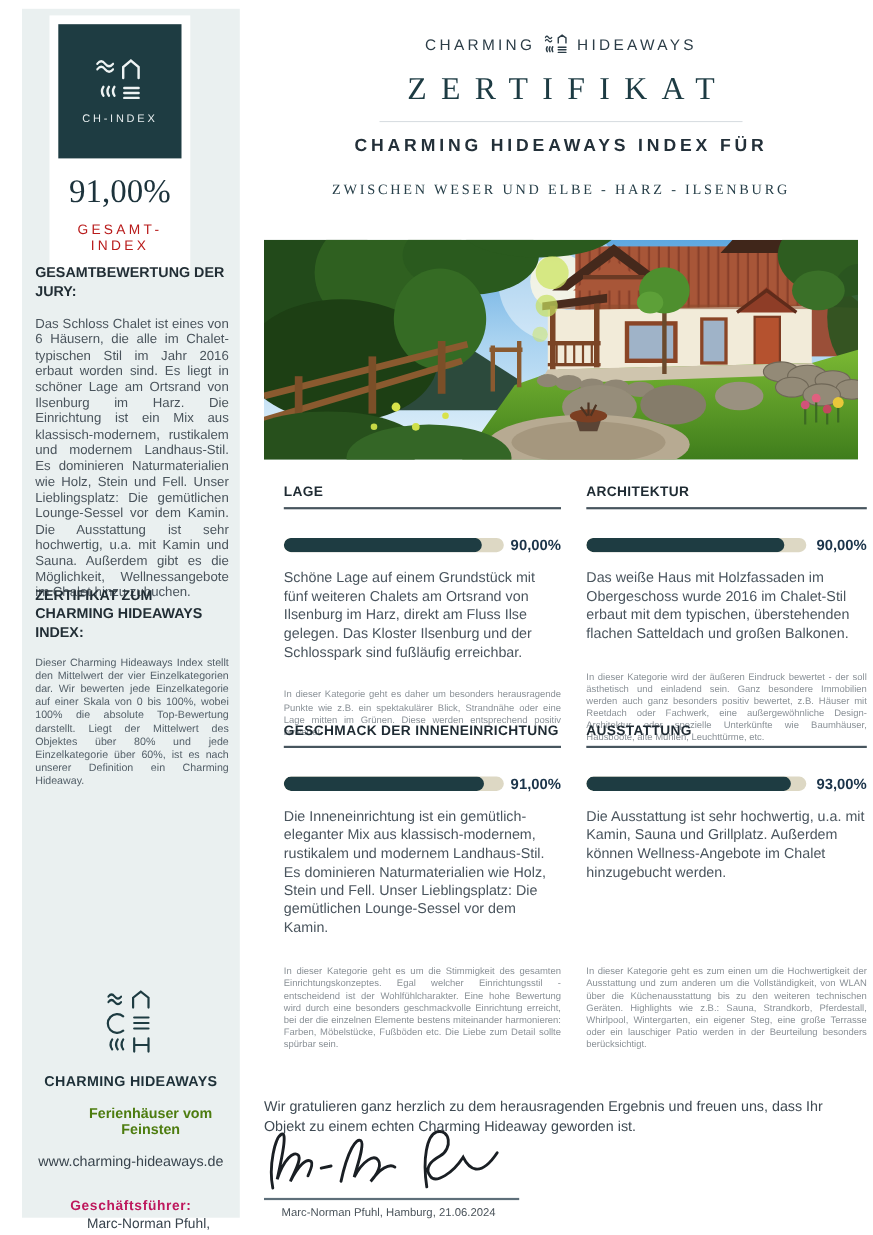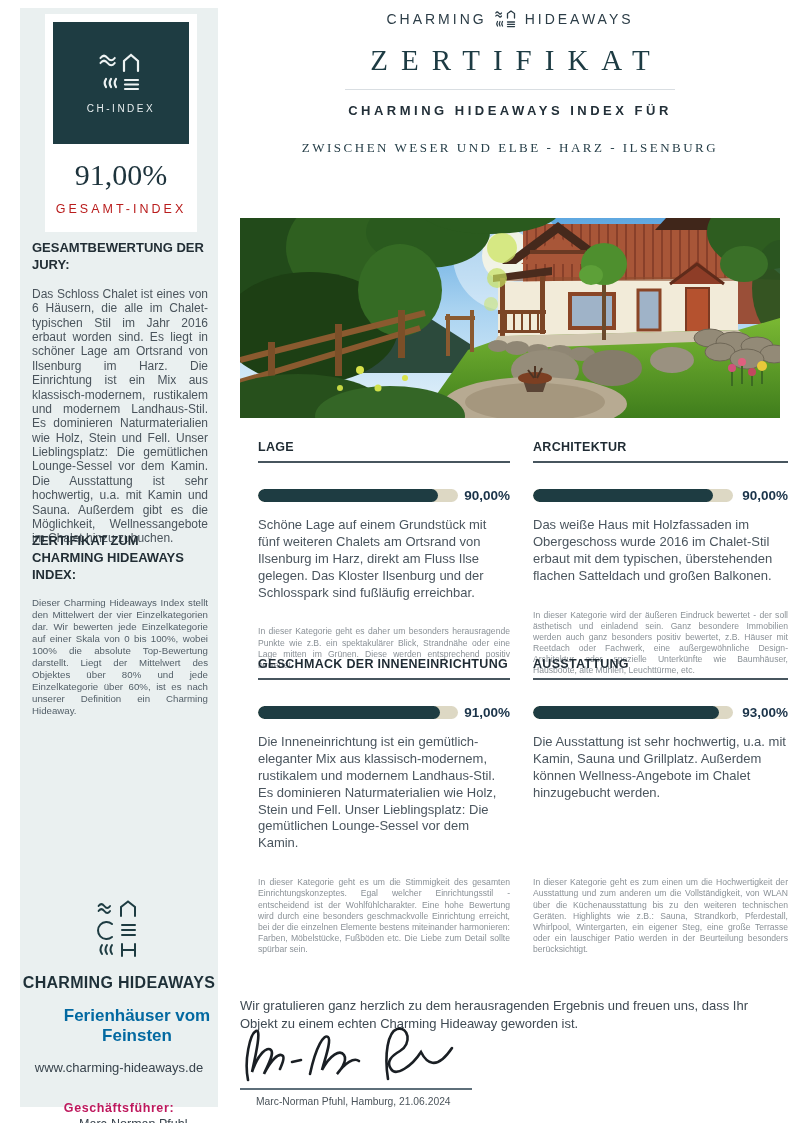--- a/index.html
+++ b/index.html
@@ -1,47 +1,47 @@
 <!DOCTYPE html>
 <html lang="de"><head>
 <meta charset="utf-8">
 <style>
   html,body{margin:0;padding:0;background:#ffffff;}
   body{font-family:"Liberation Sans", sans-serif;color:#22303a;}
   .page{position:relative;width:794px;height:1123px;background:#ffffff;overflow:hidden;}
 
   
   .sidebar{position:absolute;left:20px;top:8px;width:198px;height:1099px;background:#eaf0f0;}
-  .index-card{position:absolute;left:25px;top:6px;width:152px;background:#ffffff;padding:8px 8px 16px;box-sizing:border-box;text-align:center;}
+  .index-card{position:absolute;left:25px;top:6px;width:128px;background:#ffffff;padding:8px 8px 16px;box-sizing:border-box;text-align:center;}
   .index-box{height:122px;background:#1e3c42;display:flex;flex-direction:column;align-items:center;justify-content:center;gap:8px;}
   .index-box-label{color:#e9eff0;font-size:10px;letter-spacing:2.5px;}
   .index-value{margin-top:14px;font-family:"Liberation Serif", serif;font-size:30px;color:#1d333c;}
   .index-label{margin-top:10px;font-size:12.5px;letter-spacing:3px;color:#b91c1c;}
 
   .side-block{position:absolute;left:12px;width:176px;}
   .side-heading{font-size:13px;font-weight:bold;color:#222e35;line-height:1.3;}
   .side-body{margin-top:13px;font-size:12px;line-height:1.2;color:#4a545c;text-align:justify;}
   .side-body.small{font-size:9.7px;line-height:1.24;color:#535f68;}
   .jury{top:232px;}
   .zertinfo{top:525px;}
 
   .side-footer{position:absolute;left:0;top:892px;width:100%;text-align:center;color:#203038;}
-  .side-footer .brand{margin-top:10px;font-size:16px;font-weight:bold;letter-spacing:.3px;color:#1e3038;}
-  .side-footer .tagline{margin-top:14px;font-size:17px;font-weight:bold;color:#0369a1;padding-left:36px;}
+  .side-footer .brand{margin-top:10px;font-size:13px;font-weight:bold;letter-spacing:.3px;color:#1e3038;}
+  .side-footer .tagline{margin-top:14px;font-size:13px;font-weight:bold;color:#4d7c0f;padding-left:36px;}
   .side-footer .website{margin-top:14px;font-size:13px;color:#39444d;}
   .side-footer .mgmt-label{margin-top:26px;font-size:12.5px;font-weight:bold;letter-spacing:.6px;color:#be185d;}
   .side-footer .mgmt-name{margin-top:2px;font-size:12.5px;color:#39444d;line-height:1.25;padding-left:32px;}
 
   
   .main{position:absolute;left:240px;top:0;width:540px;height:1123px;}
   .cert-header{text-align:center;}
-  .brand-row{margin-top:10px;display:flex;align-items:center;justify-content:center;gap:8px;font-size:14px;letter-spacing:3px;color:#2c3d47;font-weight:500;}
+  .brand-row{margin-top:31px;display:flex;align-items:center;justify-content:center;gap:8px;font-size:14px;letter-spacing:3px;color:#2c3d47;font-weight:500;}
   .cert-title{margin-top:16px;font-family:"Liberation Serif", serif;font-size:29px;letter-spacing:13px;color:#1d3b43;text-indent:13px;}
   .cert-divider{margin:12px auto 0;width:330px;border-top:1px solid #d9dee2;}
-  .cert-subtitle{margin-top:13px;font-size:13px;font-weight:bold;letter-spacing:3.5px;color:#233039;}
+  .cert-subtitle{margin-top:13px;font-size:16px;font-weight:bold;letter-spacing:3.5px;color:#233039;}
   .property-name{margin-top:8px;font-family:"Liberation Serif", serif;font-size:31px;color:#1c3a42;}
   .property-location{margin-top:22px;font-family:"Liberation Serif", serif;font-size:13px;letter-spacing:2.5px;color:#28404a;}
 
   .photo{position:absolute;left:0;top:218px;width:540px;height:200px;overflow:hidden;}
   .photo svg{display:block;}
 
   
   .cat-grid{position:absolute;left:18px;top:427px;width:540px;display:grid;grid-template-columns:252px 255px;column-gap:23px;row-gap:25px;grid-template-rows:192px auto;}
   .cat{display:flex;flex-direction:column;min-height:192px;}
   .cat-name{font-size:12.5px;font-weight:bold;letter-spacing:.3px;color:#1f2b33;padding-bottom:7px;border-bottom:2px solid #47555e;}

